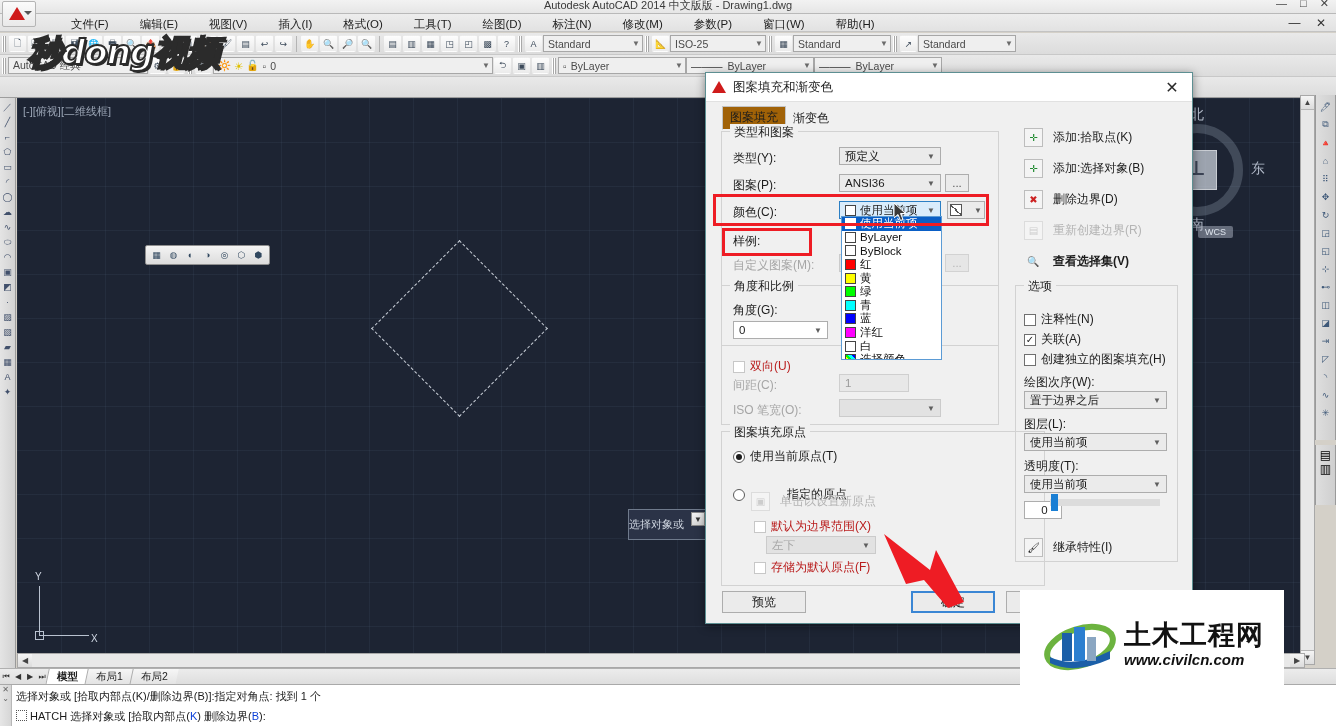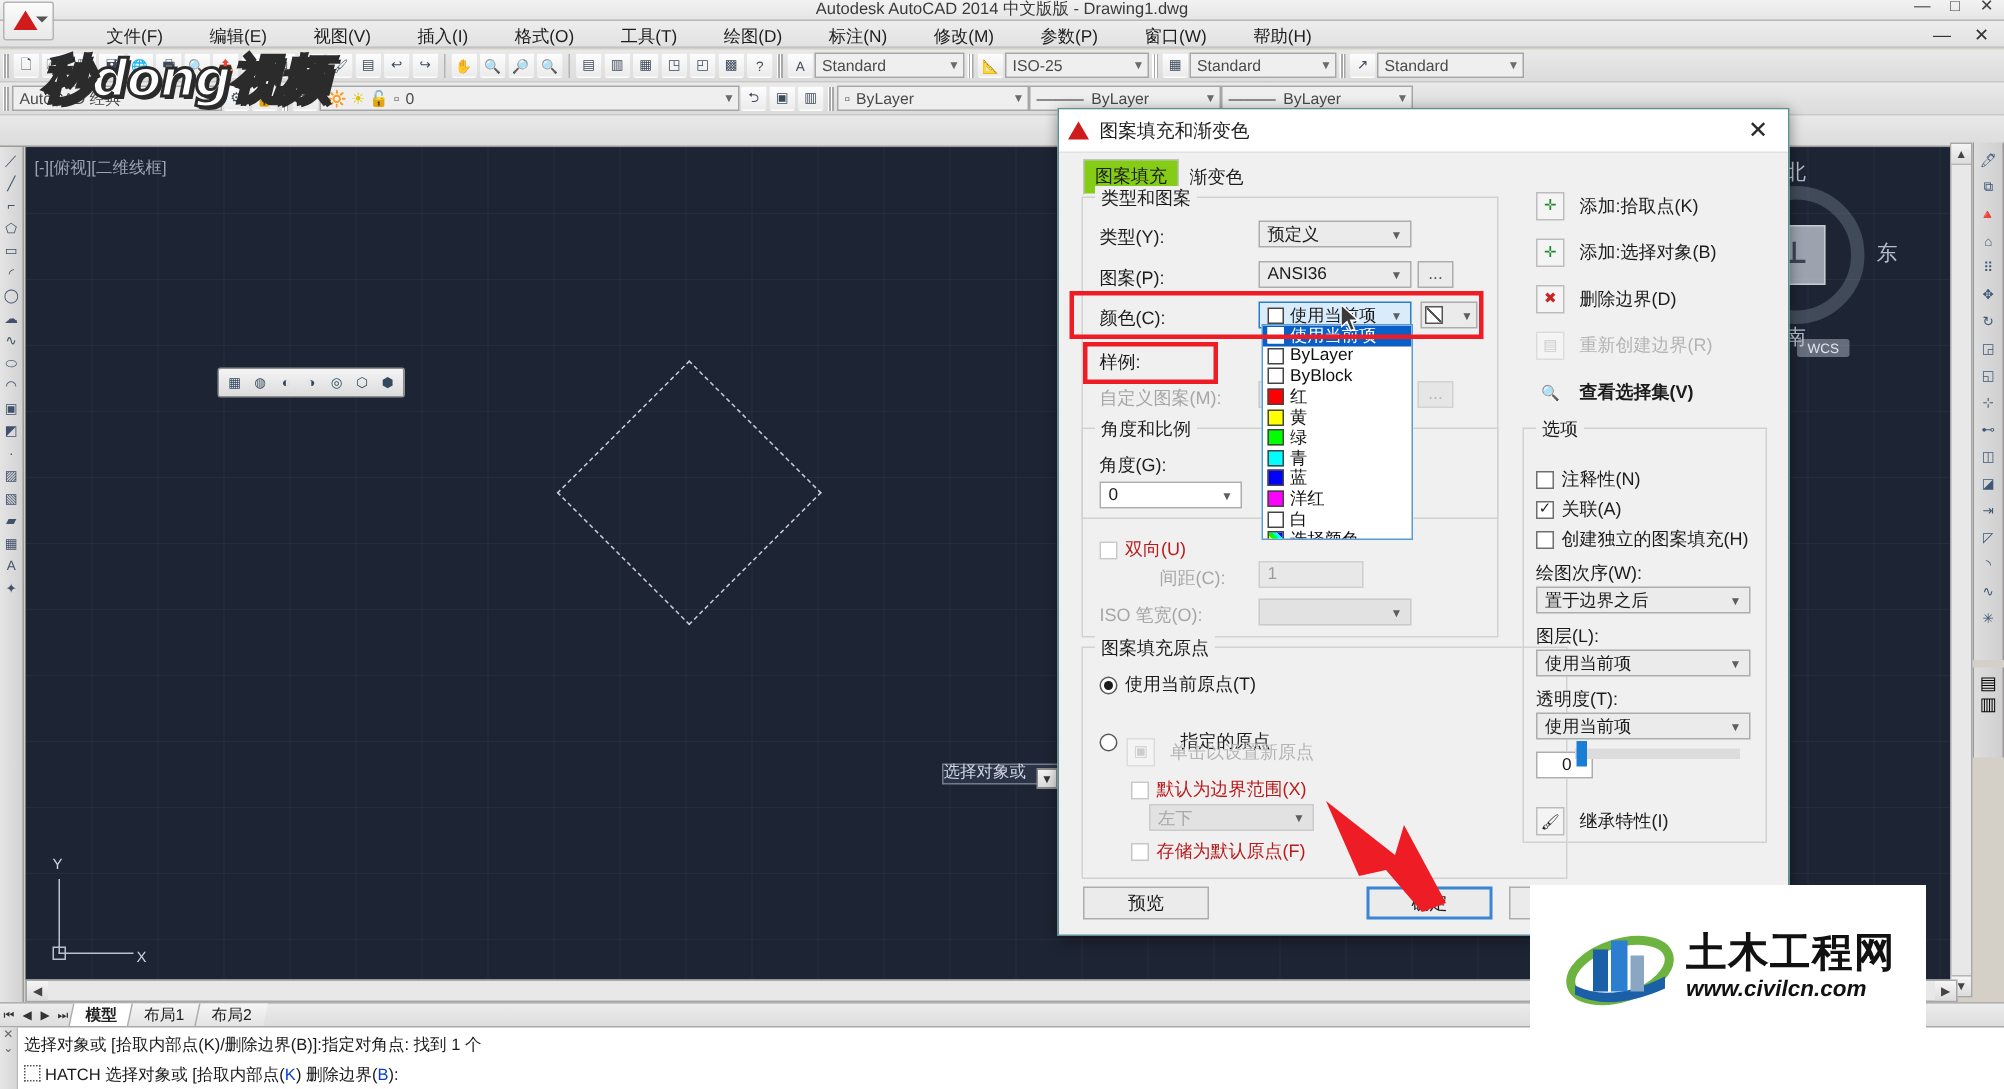--- a/index.html
+++ b/index.html
@@ -137,23 +137,23 @@
   }
   #navbar-mini .nb{
     width:15px;height:15px;margin:0 1px;display:flex;align-items:center;justify-content:center;
     font-size:9px;color:#31485f;
   }
   #diamond{
     position:absolute; left:380px; top:168px; width:125px; height:125px;
     border:1px dashed #c9cfd8; transform:rotate(45deg);
   }
   #selbox{
-    position:absolute; left:611px; top:411px; width:80px; height:14px;
+    position:absolute; left:611px; top:411px; width:80px; height:31px;
     background:#2b3347; border:1px solid #6f7a8c; color:#cfd6e0; font-size:11px;
-    display:flex;align-items:flex-end;padding-left:0;
+    display:flex;align-items:center;padding-left:0;
   }
   #selbox .sb-btn{
     position:absolute; right:2px; top:2px; width:14px;height:14px;
     background:linear-gradient(#f3f3f3,#d9d9d9); border:1px solid #8c8c8c;
     display:flex;align-items:center;justify-content:center;font-size:8px;color:#333;
   }
   
   #compass{
     position:absolute; right:48px; top:12px; width:120px; height:120px;
   }
@@ -251,21 +251,21 @@
   }
   #dialog .dtitle .dtxt{ font-size:12.5px; color:#1c1c1c; }
   #dialog .dtitle .dclose{
     margin-left:auto; font-size:16px; color:#2a2a2a; width:28px;text-align:center;cursor:default;
   }
   
   #dtabs{ position:absolute; left:16px; top:33px; display:flex; align-items:flex-end; }
   #dtabs .dt{
     padding:2px 7px 3px; font-size:12px; color:#1c1c1c;
   }
-  #dtabs .dt.active{ background:#84cc16; border:1px solid #c3c3c3; border-bottom:1px solid #f0f0f0; }
+  #dtabs .dt.active{ background:#a16207; border:1px solid #c3c3c3; border-bottom:1px solid #f0f0f0; }
   
   .group{
     position:absolute; border:1px solid #d2d2d2; background:transparent;
   }
   .group > .glab{
     position:absolute; left:8px; top:-8px; background:#f0f0f0; padding:0 4px;
     font-size:12px; color:#1c1c1c;
   }
   .flabel{ position:absolute; font-size:12px; color:#1c1c1c; }
   .flabel.dim{ color:#a6a6a6; }
@@ -656,21 +656,21 @@
   </div>
   <div class="flabel" style="left:27px; top:229px;">角度(G):</div>
   <div class="dcombo white" style="left:27px; top:248px; width:95px;">
     <span>0</span>
     <span class="ca">▼</span>
   </div>
   <div class="cb dim" style="left:27px; top:285px;">
     <span class="box"></span>
     <span>双向(U)</span>
   </div>
-  <div class="flabel dim" style="left:27px; top:304px;margin-left:40px;">间距(C):</div>
+  <div class="flabel dim" style="left:27px; top:304px;">间距(C):</div>
   <div class="dcombo" style="left:133px; top:301px; width:70px; background:#e8e8e8; color:#9b9b9b; border-color:#cfcfcf;">
     <span>1</span>
   </div>
   <div class="flabel dim" style="left:27px; top:329px;">ISO 笔宽(O):</div>
   <div class="dcombo dim" style="left:133px; top:326px; width:102px;">
     <span class="ca">▼</span>
   </div>
 
   <div class="group" style="left:15px; top:358px; width:324px; height:155px;">
     <div class="glab">图案填充原点</div>

